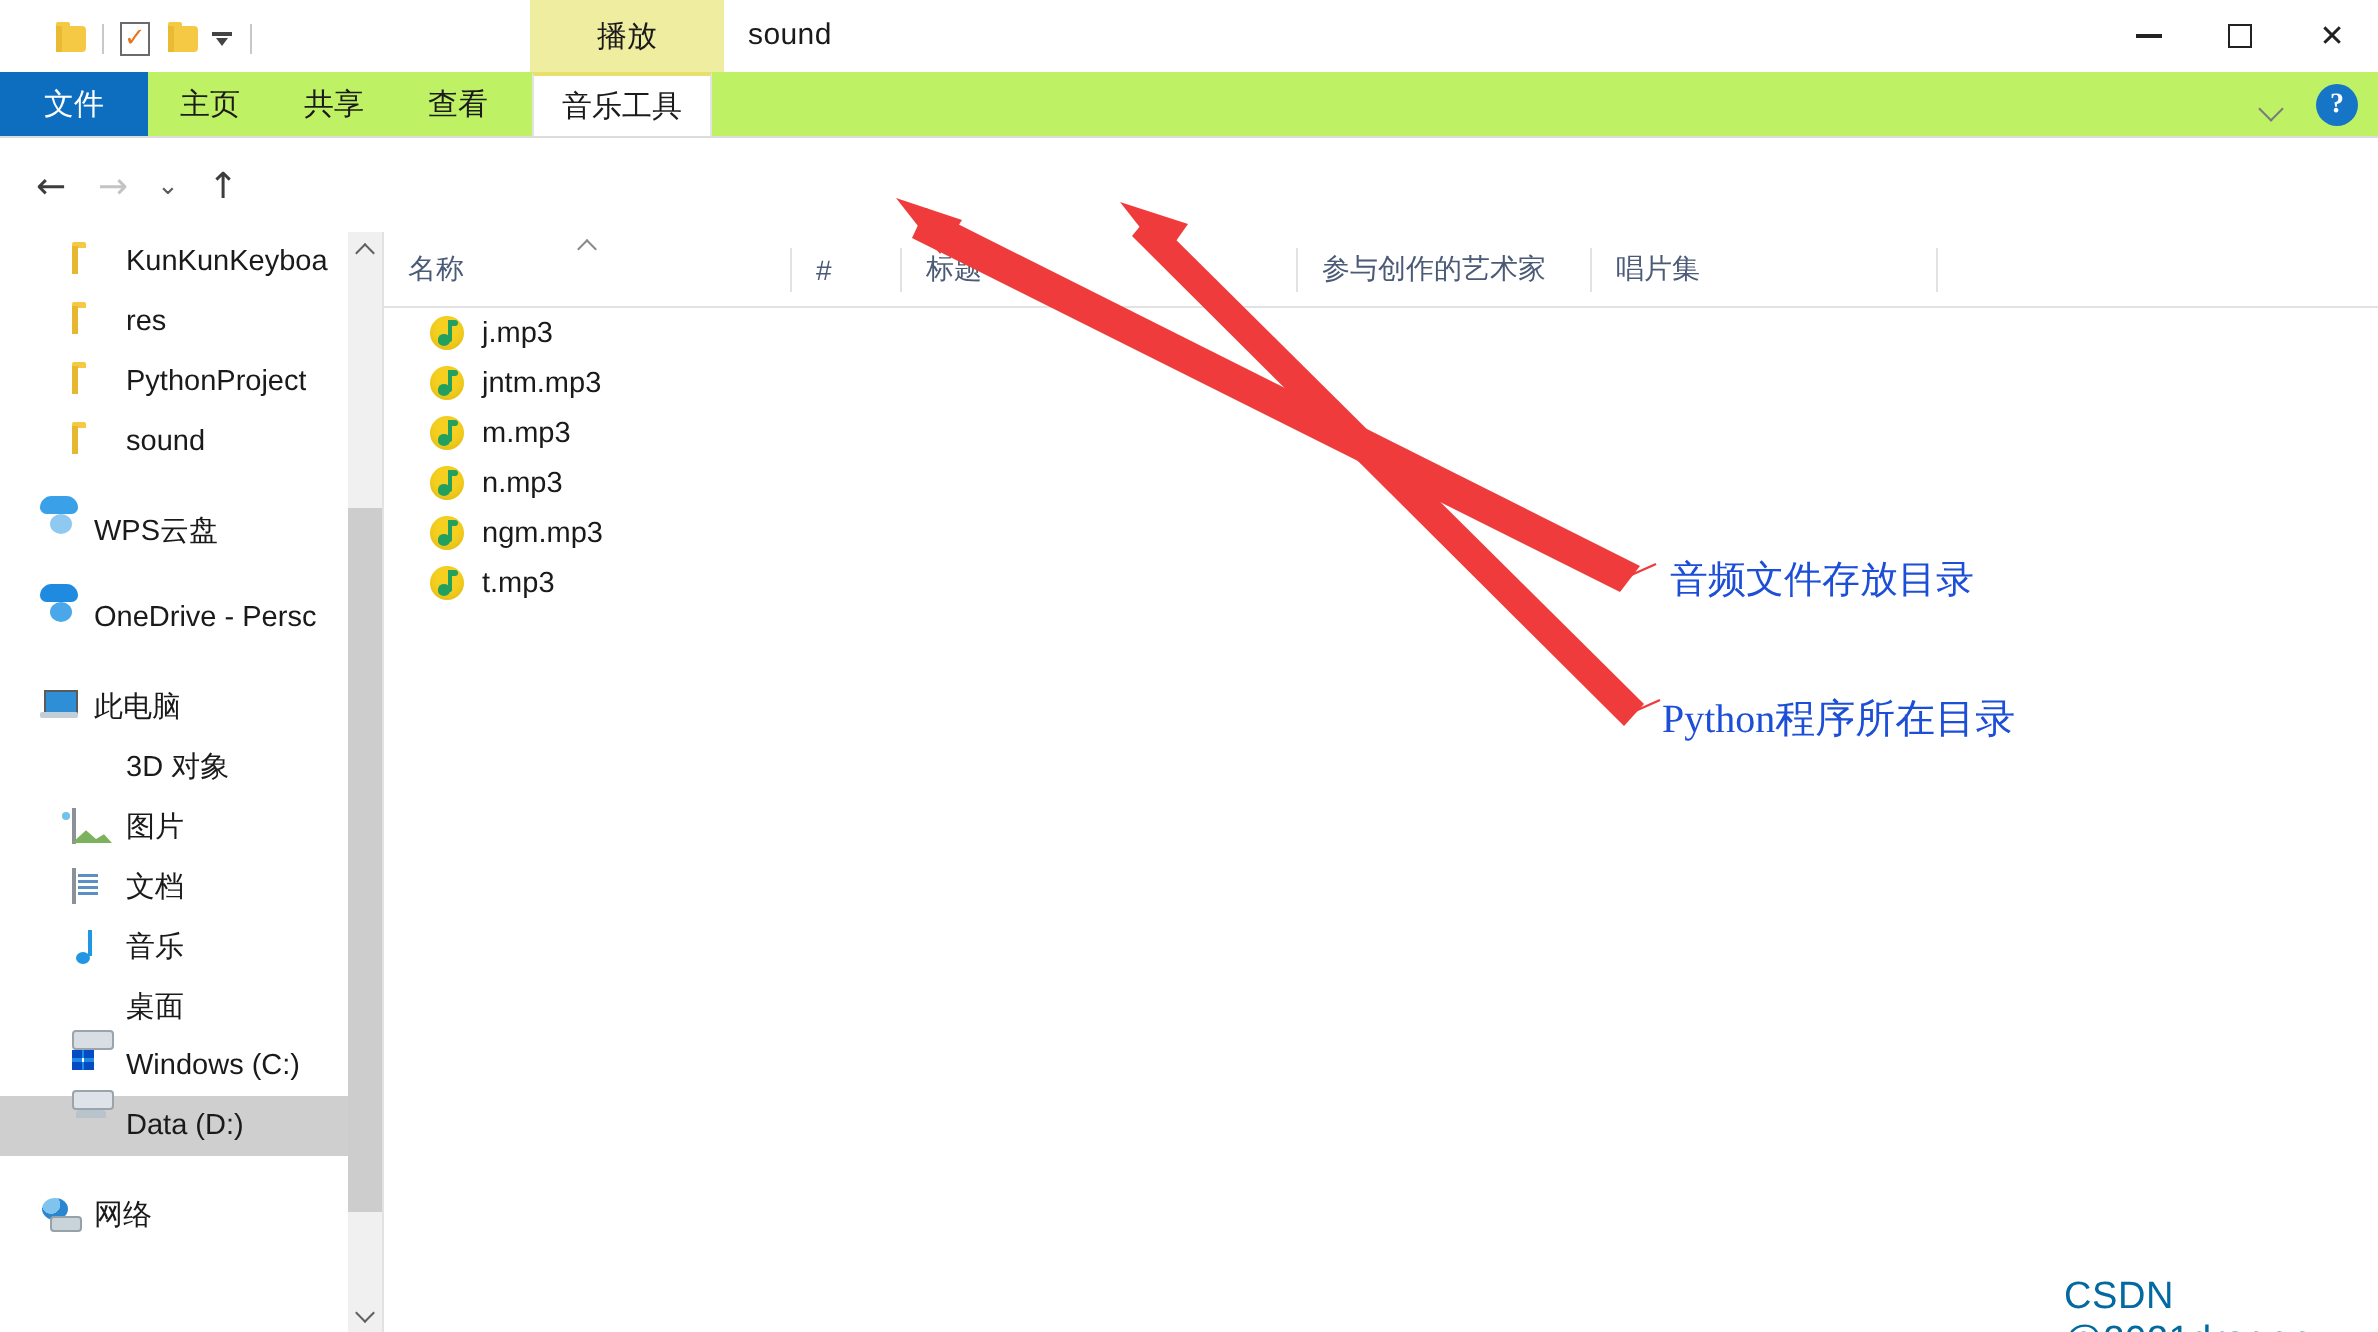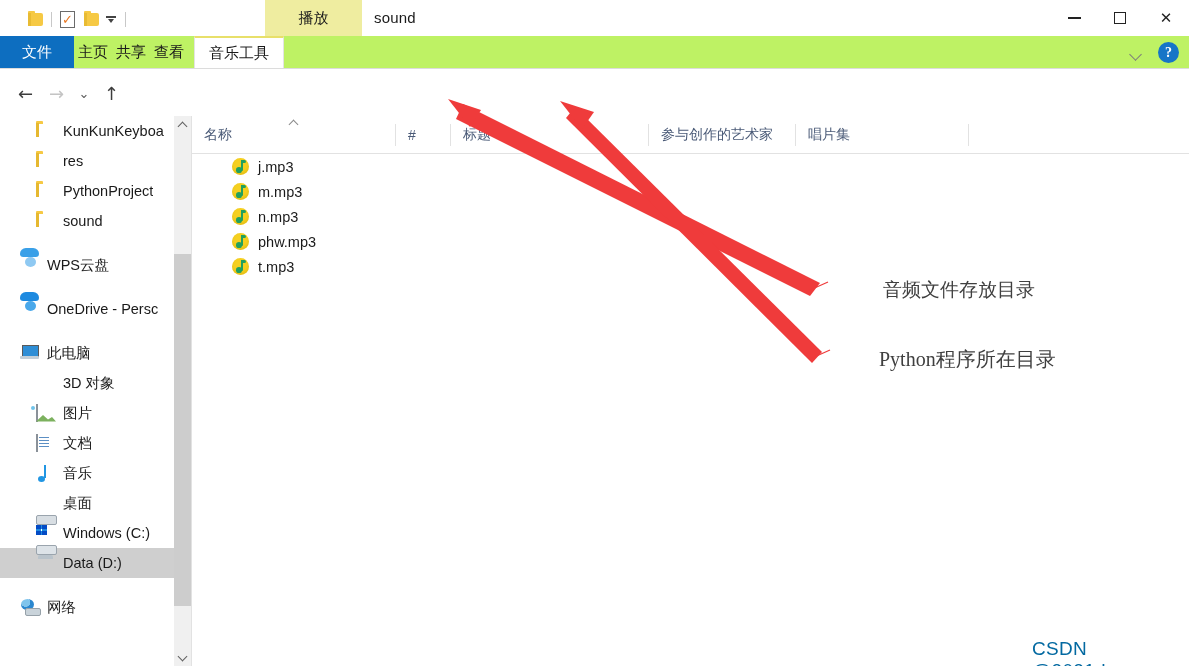--- a/index.html
+++ b/index.html
@@ -62,21 +62,21 @@
   .wbtn { width: 46px; height: 36px; display: flex; align-items: center; justify-content: center; }
   .wbtn .g { font-size: 15px; color: #222; font-family: "DejaVu Sans", sans-serif; line-height: 1; }
   .wmin { width: 13px; height: 1.4px; background: #222; }
   .wmax { width: 12px; height: 12px; border: 1.4px solid #222; }
 
   
   .ribbon { position: absolute; left: 0; top: 36px; width: 1189px; height: 33px; background: #bef264; }
   .tabs { position: absolute; left: 0; top: 0; display: flex; height: 33px; align-items: stretch; }
   .tab {
     display: flex; align-items: center; justify-content: center;
-    font-size: 15px; color: #1b1b1b; padding: 0 4px; height: 33px;
+    font-size: 15px; color: #1b1b1b; padding: 0 16px; height: 33px;
   }
   .tab.file { background: #0d6ec0; color: #fff; padding: 0 22px; }
   .tab.ctx {
     border-top: 2px solid #e8e06a; border-left: 1px solid #e3e3e3; border-right: 1px solid #e3e3e3;
     background: #fff; margin-left: 6px; padding: 0 14px;
   }
   .ribbon-right { position: absolute; right: 10px; top: 0; height: 33px; display: flex; align-items: center; gap: 14px; }
   .rb-chev { width: 16px; height: 16px; position: relative; }
   .rb-chev::after {
     content: ""; position: absolute; left: 3px; top: 5px; width: 8px; height: 8px;
@@ -237,21 +237,21 @@
   .col-sep { position: absolute; top: 8px; width: 1px; height: 22px; background: #e2e2e2; }
   .sort-caret {
     position: absolute; top: 3px; width: 11px; height: 7px;
   }
   .sort-caret::after {
     content: ""; position: absolute; left: 0; top: 2px; width: 6px; height: 6px;
     border-left: 1.3px solid #8a8a8a; border-top: 1.3px solid #8a8a8a; transform: rotate(45deg);
   }
 
   .rows { position: absolute; left: 0; top: 38px; width: 997px; }
-  .row { display: flex; align-items: center; height: 25px; padding-left: 40px; }
+  .row { display: flex; align-items: center; height: 25px; padding-left: 23px; }
   .mp3-ic {
     width: 17px; height: 17px; border-radius: 50%; background: #f5d020;
     position: relative; margin-right: 9px; flex: 0 0 17px;
     box-shadow: inset 0 -2px 3px rgba(200,160,0,.35);
   }
   .mp3-ic::before {
     content:""; position:absolute; left:3.5px; top:9px; width:6.5px; height:5.5px;
     background:#22a05f; border-radius:50%;
   }
   .mp3-ic::after {
@@ -260,21 +260,21 @@
   }
   .mp3-flag {
     position:absolute; left:9px; top:2px; width:5px; height:3.2px; background:#22a05f;
     border-radius:0 2px 2px 0;
   }
   .fname { font-size: 14.5px; color: #1a1a1a; }
 
   
   .anno-svg { position: absolute; left: 0; top: 0; width: 1189px; height: 666px; pointer-events: none; }
   .anno-text {
-    position: absolute; color: #404040; font-size: 19px; white-space: nowrap; margin-left: 48px;
+    position: absolute; color: #1d4ed8; font-size: 19px; white-space: nowrap;
   }
   .anno1 { left: 835px; top: 277px; }
   .anno2 { left: 831px; top: 346px; font-size: 20px; font-family: Liberation Serif, serif; }
 
   .wmark {
     position: absolute; left: 1032px; top: 638px; font-size: 19px; color: #0369a1;
     letter-spacing: .3px;
   }
 </style>
 </head>
@@ -464,33 +464,39 @@
       <div class="row">
         <span class="mp3-ic">
             <span class="mp3-flag"></span>
           </span>
         <span class="fname">j.mp3</span>
       </div>
       <div class="row">
         <span class="mp3-ic">
             <span class="mp3-flag"></span>
           </span>
+        <span class="fname">jntm.mp3</span>
+      </div>
+      <div class="row">
+        <span class="mp3-ic">
+            <span class="mp3-flag"></span>
+          </span>
         <span class="fname">m.mp3</span>
       </div>
       <div class="row">
         <span class="mp3-ic">
             <span class="mp3-flag"></span>
           </span>
         <span class="fname">n.mp3</span>
       </div>
       <div class="row">
         <span class="mp3-ic">
             <span class="mp3-flag"></span>
           </span>
-        <span class="fname">phw.mp3</span>
+        <span class="fname">ngm.mp3</span>
       </div>
       <div class="row">
         <span class="mp3-ic">
             <span class="mp3-flag"></span>
           </span>
         <span class="fname">t.mp3</span>
       </div>
     </div>
   </div>
 

